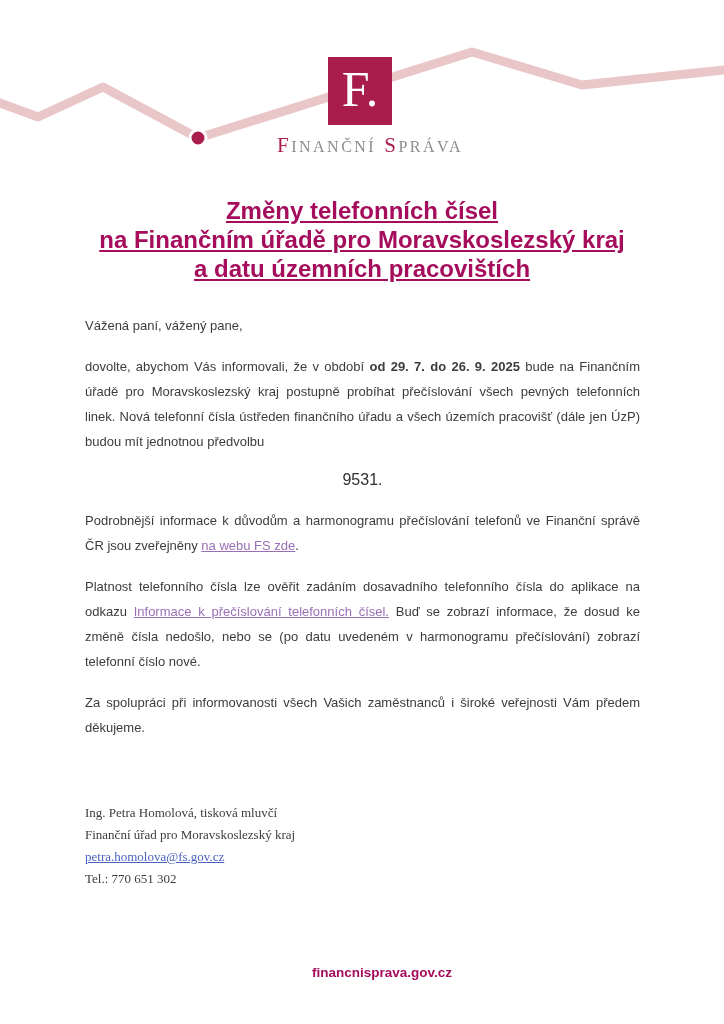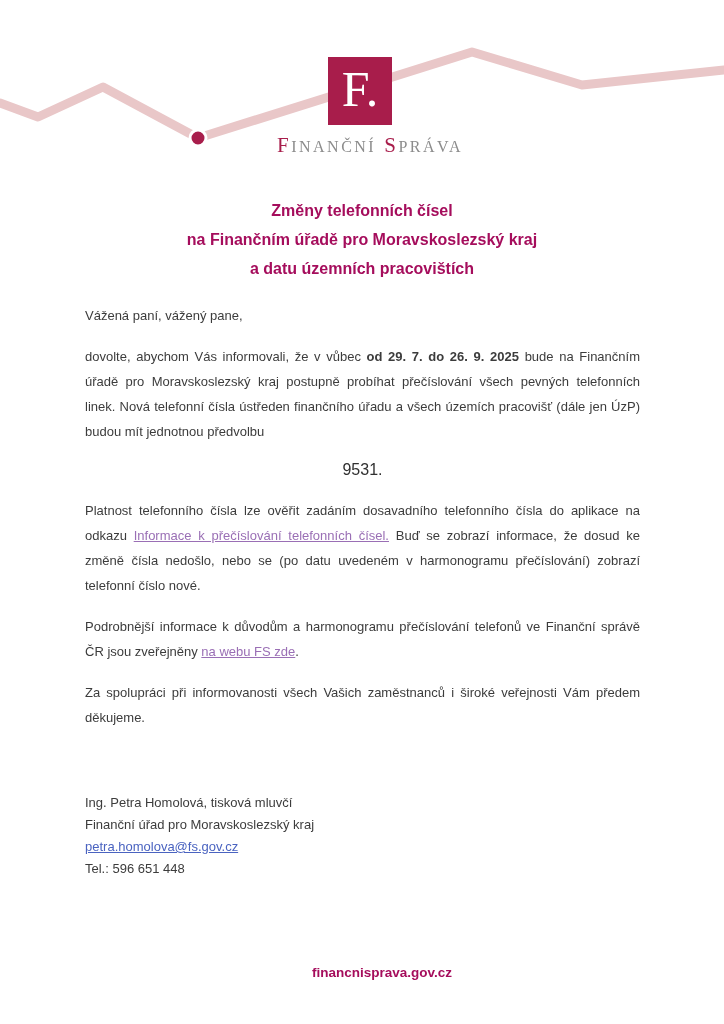--- a/index.html
+++ b/index.html
@@ -39,46 +39,46 @@
     text-align:center;
     font-family:"Liberation Serif",serif;
     font-size:16px;letter-spacing:2.5px;
     color:var(--gray-wordmark);
     white-space:nowrap;
   }
   .wm-init{color:var(--crimson);font-size:21px;}
   .wm-space{display:inline-block;width:8px;}
   
   .doc-title{
-    margin:24px 0 20px;
+    margin:24px 0 30px;
     text-align:center;
     color:var(--magenta);
     font-weight:bold;
-    font-size:16px;line-height:29px;
+    font-size:24px;line-height:29px;text-decoration:underline;
   }
   
   .content{padding:0 84px 0 85px;}
   .content p{
     margin:16px 0 13px;
     font-size:13px;line-height:25px;
     text-align:justify;
     color:var(--body-text);
   }
   .content p.greeting{text-align:left;margin-bottom:14px;}
   .content p.center-large{
     text-align:center;
     font-size:16px;color:#303030;
     margin:6px 0 14px;
   }
   .b{font-weight:bold;}
   .link-purple{color:var(--link-purple);text-decoration:underline;cursor:pointer;}
   .link-blue{color:var(--link-blue);text-decoration:underline;cursor:pointer;}
   
   .signature{margin-top:62px;font-size:13px;line-height:22px;}
-  .sig-line{color:var(--body-text);}
+  .sig-line{color:var(--body-text);font-family:Liberation Serif, serif;}
   
   .footer{
     position:absolute;left:0;right:0;bottom:44px;
     text-align:center;
     color:var(--magenta);
     font-weight:bold;font-size:13.5px;margin-left:40px;
   }
 </style>
 </head>
 <body>
@@ -100,29 +100,29 @@
 
   <div class="doc-title">
     <div>Změny telefonních čísel</div>
     <div>na Finančním úřadě pro Moravskoslezský kraj</div>
     <div>a datu územních pracovištích</div>
   </div>
 
   <div class="content">
     <p class="greeting">Vážená paní, vážený pane,</p>
     <div>
-        <p class="justify"><span>dovolte, abychom Vás informovali, že v vůbec </span><span class="b">od 29. 7. do 26. 9. 2025</span><span> bude na Finančním úřadě pro Moravskoslezský kraj postupně probíhat přečíslování všech pevných telefonních linek. Nová telefonní čísla ústředen finančního úřadu a všech územích pracovišť (dále jen ÚzP) budou mít jednotnou předvolbu</span></p>
+        <p class="justify"><span>dovolte, abychom Vás informovali, že v období </span><span class="b">od 29. 7. do 26. 9. 2025</span><span> bude na Finančním úřadě pro Moravskoslezský kraj postupně probíhat přečíslování všech pevných telefonních linek. Nová telefonní čísla ústředen finančního úřadu a všech územích pracovišť (dále jen ÚzP) budou mít jednotnou předvolbu</span></p>
         <p class="center-large"><span>9531.</span></p>
+        <p class="justify"><span>Podrobnější informace k důvodům a harmonogramu přečíslování telefonů ve Finanční správě ČR jsou zveřejněny </span><span class="link-purple">na webu FS zde</span><span>.</span></p>
         <p class="justify"><span>Platnost telefonního čísla lze ověřit zadáním dosavadního telefonního čísla do aplikace na odkazu </span><span class="link-purple">Informace k přečíslování telefonních čísel.</span><span> Buď se zobrazí informace, že dosud ke změně čísla nedošlo, nebo se (po datu uvedeném v harmonogramu přečíslování) zobrazí telefonní číslo nové.</span></p>
-        <p class="justify"><span>Podrobnější informace k důvodům a harmonogramu přečíslování telefonů ve Finanční správě ČR jsou zveřejněny </span><span class="link-purple">na webu FS zde</span><span>.</span></p>
         <p class="justify"><span>Za spolupráci při informovanosti všech Vašich zaměstnanců i široké veřejnosti Vám předem děkujeme.</span></p>
       </div>
     <div class="signature">
         <div class="sig-line"><span>Ing. Petra Homolová, tisková mluvčí</span></div>
         <div class="sig-line"><span>Finanční úřad pro Moravskoslezský kraj</span></div>
         <div class="sig-line"><span class="link-blue">petra.homolova@fs.gov.cz</span></div>
-        <div class="sig-line"><span>Tel.: 596 651 448</span></div>
+        <div class="sig-line"><span>Tel.: 770 651 302</span></div>
       </div>
   </div>
 
   <div class="footer">financnisprava.gov.cz</div>
 
 </div>
 
 </body></html>

